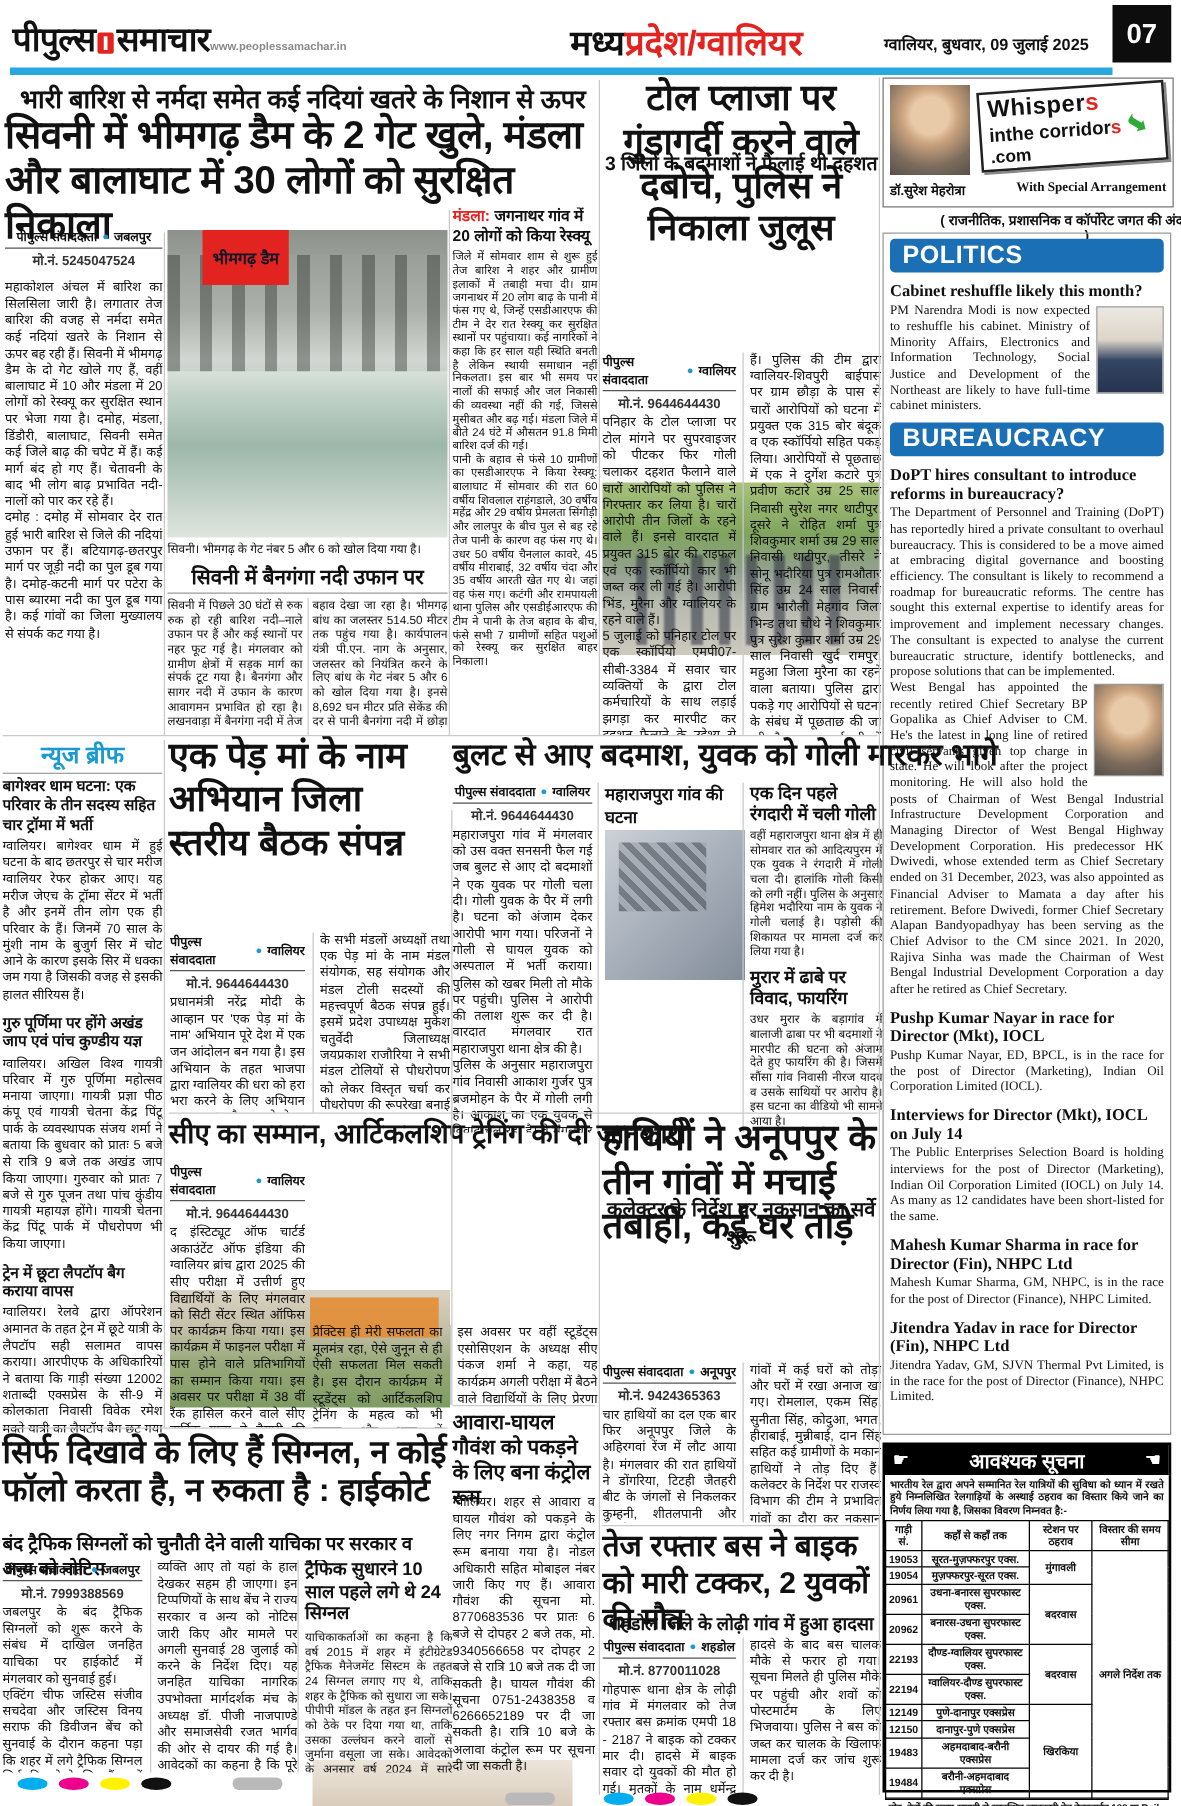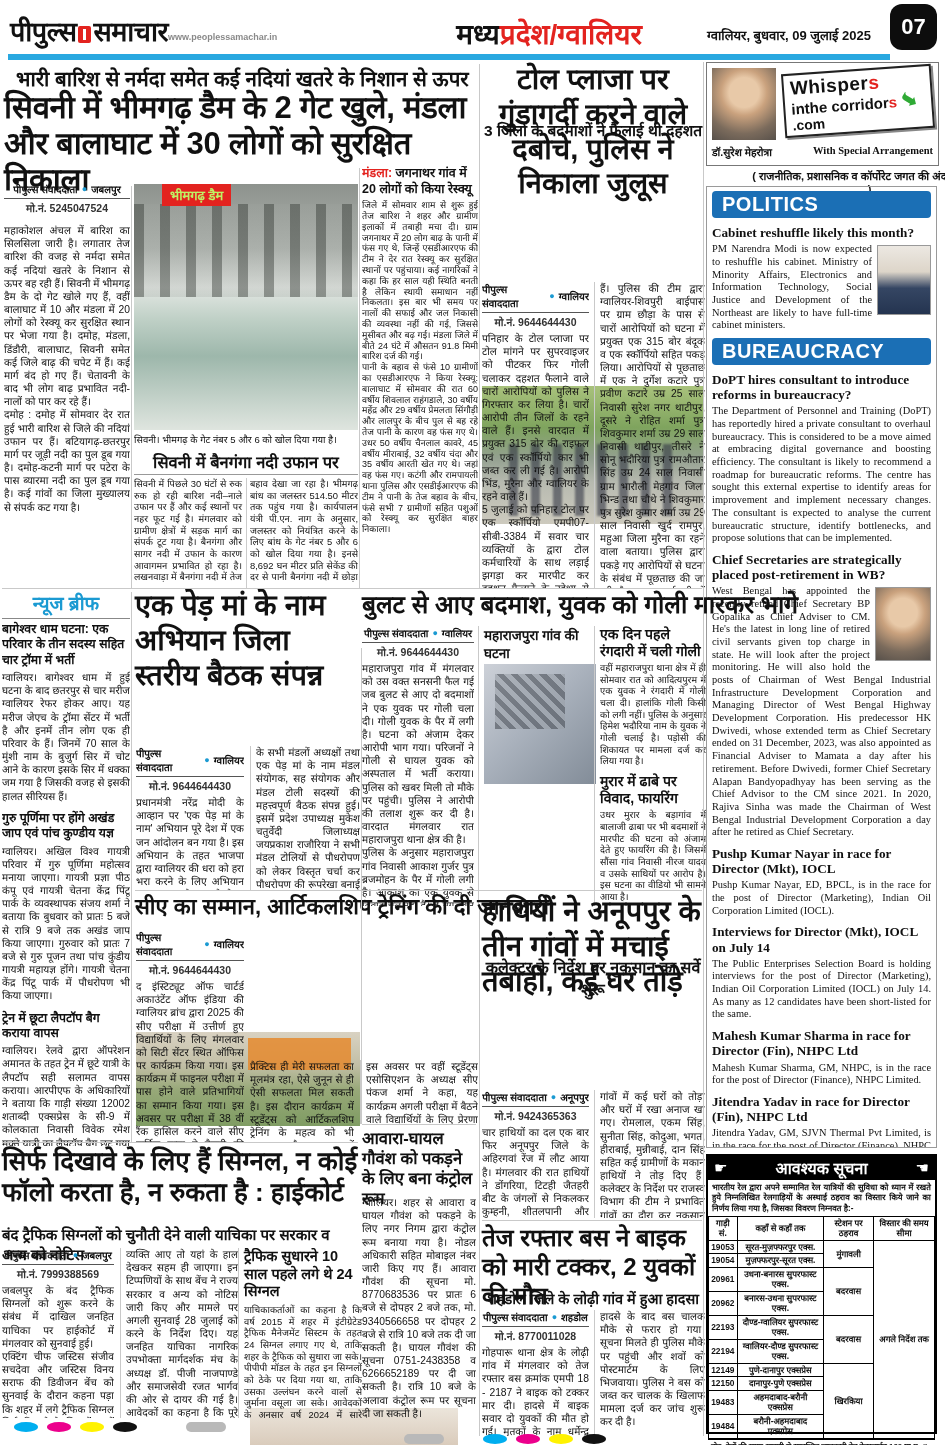--- a/index.html
+++ b/index.html
@@ -13,39 +13,39 @@
   .vline{position:absolute;width:1px;background:#c9c9c9;}
   .hline{position:absolute;height:1px;background:#c9c9c9;}
   
   .logo{font-size:27px;font-weight:bold;letter-spacing:-.5px;}
   .logo-emblem{display:inline-block;width:13px;height:17px;background:#e3231f;border-radius:2px;
                vertical-align:-2px;margin:0 2px;position:relative;}
   .logo-emblem:after{content:"";position:absolute;left:5px;top:3px;width:3px;height:11px;background:#fff;}
   .site{font-size:9px;color:#8a8a8a;font-weight:bold;}
   .section-title{font-size:28px;font-weight:bold;}
   .dateline{font-size:13px;font-weight:bold;}
-  .pagebox{background:#0d0d0d;color:#fff;font-size:22px;font-weight:bold;text-align:center;line-height:46px;border-radius:12px;}
+  .pagebox{background:#0d0d0d;color:#fff;font-size:22px;font-weight:bold;text-align:center;line-height:46px;}
   .bluebar{background:#29a8e0;}
   
   .kicker{font-size:20.5px;font-weight:bold;}
   .hl-xl{font-size:31px;line-height:1.16;font-weight:bold;letter-spacing:-.3px;}
   .hl-lg{font-size:29px;line-height:1.2;font-weight:bold;}
   .hl-md{font-size:17px;line-height:1.22;font-weight:bold;}
   .subhead{font-weight:bold;}
   .byline-row{display:flex;align-items:center;justify-content:center;gap:4px;font-size:10px;font-weight:bold;
               border-bottom:1px solid #555;padding-bottom:2px;}
   .dot{color:#1b9ad2;font-size:9px;}
   .phone{font-size:10.5px;font-weight:bold;color:#333;text-align:center;padding:2px 0 3px 0;}
   .body-txt{font-size:10.3px;line-height:1.28;}
   .body-sm{font-size:9.4px;line-height:1.24;}
   .col-sep{border-left:1px solid #c9c9c9;padding-left:5px;}
   .photo{position:relative;background:#bbb;}
   .caption{font-size:9.5px;line-height:1.2;}
-  .photo-label{position:absolute;top:0;left:28px;background:#e3231f;color:#bef264;font-weight:bold;
-               font-size:13px;padding:2px 8px;}
+  .photo-label{position:absolute;top:0;left:28px;background:#e3231f;color:#0f172a;font-weight:bold;
+               font-size:13px;padding:13px 8px;}
   
   .ph-dam{background:linear-gradient(180deg,#8d928d 0%,#aeb3ae 26%,#e3e7e3 42%,#bfd0c6 55%,#9db7ab 70%,#dfe5df 100%);}
   .ph-dam:before{content:"";position:absolute;left:0;top:8%;width:100%;height:38%;
       background:repeating-linear-gradient(90deg,rgba(70,75,70,.55) 0 10px,rgba(160,165,160,.25) 10px 26px);}
   .ph-police{background:linear-gradient(180deg,#a9c27c 0%,#7fa45e 30%,#93a08f 52%,#b7bab0 70%,#cdcabe 100%);}
   .ph-police:before{content:"";position:absolute;left:12%;bottom:6%;width:76%;height:52%;
       background:repeating-linear-gradient(90deg,rgba(40,45,60,.55) 0 9px,transparent 9px 22px);filter:blur(1px);}
   .ph-meeting{background:linear-gradient(180deg,#d9d2c2 0%,#c2bfa6 35%,#97a878 62%,#7f9c63 100%);}
   .ph-meeting:before{content:"";position:absolute;right:4%;top:6%;width:46%;height:34%;background:#e58a2e;opacity:.85;}
   .ph-injured{background:linear-gradient(135deg,#cdd1d8 0%,#aab2bd 45%,#828c98 100%);}
@@ -174,21 +174,20 @@
     <div class="rc-bar">POLITICS</div>
     <div class="rc-item-head">Cabinet reshuffle likely this month?</div>
     <div>
       <div class="photo ph-modi rc-photo" style="width:52px;height:68px;"></div>
       <div class="rc-item-body">PM Narendra Modi is now expected to reshuffle his cabinet. Ministry of Minority Affairs, Electronics and Information Technology, Social Justice and Development of the Northeast are likely to have full-time cabinet ministers.</div>
     </div>
     <div style="clear:both;height:6px;"></div>
     <div class="rc-bar">BUREAUCRACY</div>
     <div class="rc-item-head">DoPT hires consultant to introduce reforms in bureaucracy?</div>
     <div class="rc-item-body">The Department of Personnel and Training (DoPT) has reportedly hired a private consultant to overhaul bureaucracy. This is considered to be a move aimed at embracing digital governance and boosting efficiency. The consultant is likely to recommend a roadmap for bureaucratic reforms. The centre has sought this external expertise to identify areas for improvement and implement necessary changes. The consultant is expected to analyse the current bureaucratic structure, identify bottlenecks, and propose solutions that can be implemented.</div>
-    <div class="rc-item-head">Chief Secretaries are strategically placed post-retirement in WB?</div>
     <div>
       <div class="photo ph-portrait rc-photo" style="width:54px;height:72px;"></div>
       <div class="rc-item-body">West Bengal has appointed the recently retired Chief Secretary BP Gopalika as Chief Adviser to CM. He's the latest in long line of retired civil servants given top charge in state. He will look after the project monitoring. He will also hold the posts of Chairman of West Bengal Industrial Infrastructure Development Corporation and Managing Director of West Bengal Highway Development Corporation. His predecessor HK Dwivedi, whose extended term as Chief Secretary ended on 31 December, 2023, was also appointed as Financial Adviser to Mamata a day after his retirement. Before Dwivedi, former Chief Secretary Alapan Bandyopadhyay has been serving as the Chief Advisor to the CM since 2021. In 2020, Rajiva Sinha was made the Chairman of West Bengal Industrial Development Corporation a day after he retired as Chief Secretary.</div>
     </div>
     <div style="clear:both;"></div>
     <div class="rc-item-head">Pushp Kumar Nayar in race for Director (Mkt), IOCL</div>
     <div class="rc-item-body">Pushp Kumar Nayar, ED, BPCL, is in the race for the post of Director (Marketing), Indian Oil Corporation Limited (IOCL).</div>
     <div class="rc-item-head">Interviews for Director (Mkt), IOCL on July 14</div>
     <div class="rc-item-body">The Public Enterprises Selection Board is holding interviews for the post of Director (Marketing), Indian Oil Corporation Limited (IOCL) on July 14. As many as 12 candidates have been short-listed for the same.</div>
     <div class="rc-item-head">Mahesh Kumar Sharma in race for Director (Fin), NHPC Ltd</div>

